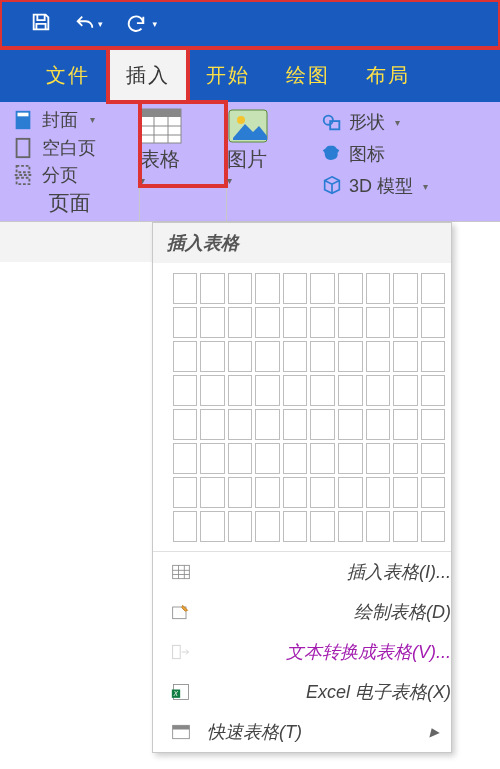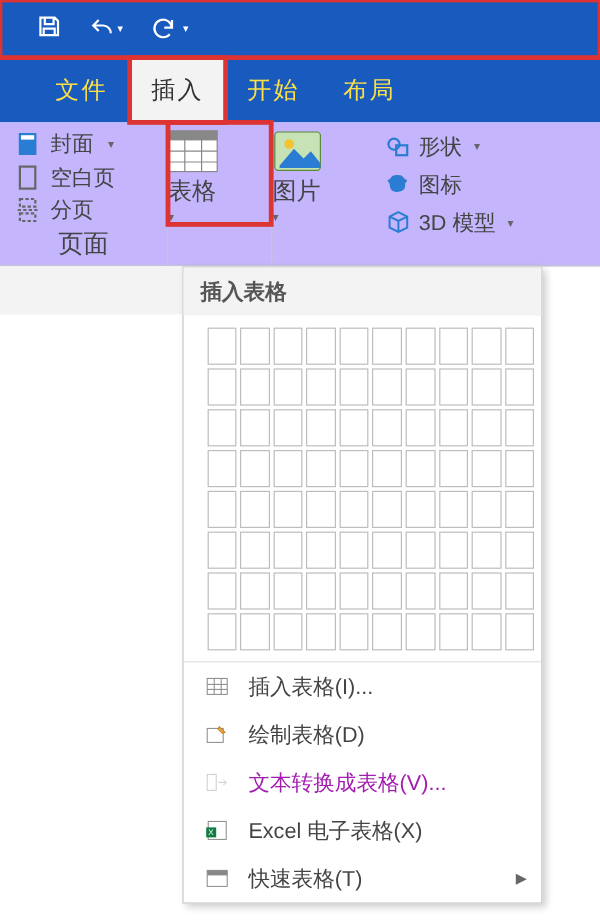--- a/index.html
+++ b/index.html
@@ -24,27 +24,27 @@
     .rg-label    { text-align: center; font-size: 21px; color: #444; margin-top: auto; padding-bottom: 4px; }
 
     .big-btn     { width: 86px; display: flex; flex-direction: column; justify-content: center; gap: 2px; font-size: 20px; color: #444; padding-top: 6px; }
     .big-btn.hl  { outline: 4px solid #d33; outline-offset: -2px; }
     .big-btn .chev { font-size: 10px; color: #666; }
 
     .rg-illus    { width: 170px; display: flex; flex-direction: column; padding-top: 4px; }
     .illus-row   { display: flex; align-items: center; height: 32px; gap: 6px; font-size: 18px; color: #444; }
     .illus-row svg { width: 22px; height: 22px; }
 
-    .panel       { position: absolute; left: 152px; top: 222px; width: 300px; background: #fff; border: 1px solid #c8c8c8; box-shadow: 3px 3px 6px rgba(0,0,0,.2); }
+    .panel       { position: absolute; left: 152px; top: 222px; width: 300px; background: #fff; border: 1px solid #c8c8c8; box-shadow: 3px 3px 6px rgba(0,0,0,.2); font-style: italic; }
     .panel-hd    { background: #f3f3f3; font-size: 18px; color: #555; padding: 8px 14px; font-weight: bold; }
     .grid        { padding: 8px 4px 4px 18px; }
     .grid-row    { display: flex; }
     .cell        { width: 31px; height: 31px; border: 1px solid #bdbdbd; margin: 1.5px; }
     .panel-sep   { height: 1px; background: #e0e0e0; margin-top: 4px; }
-    .menu-item   { display: flex; align-items: center; height: 40px; padding-left: 18px; gap: 16px; font-size: 18px; color: #444; }
+    .menu-item   { display: flex; align-items: center; height: 40px; padding-left: 18px; gap: 16px; font-size: 18px; color: #444; justify-content: space-between; }
     .menu-item.dis{ color: #a21caf; }
     .menu-item svg{ width: 20px; height: 20px; flex-shrink: 0; }
     .menu-item .chev-r { margin-left: auto; margin-right: 12px; font-size: 12px; color: #666; }
 
     .doc-bg { position: absolute; left: 0; top: 222px; width: 152px; height: 547px; background:#fff; }
     .doc-bg::before{ content:""; position:absolute; left:0; top:0; width:152px; height:40px; background:#f3f3f3;}
   </style>
 </head>
 <body>
 
@@ -65,20 +65,21 @@
         <path fill="none" stroke="#fff" stroke-width="2" d="M20 11a8 8 0 1 0-2 6 M20 4v7h-7"></path>
       </svg>
     <span class="chev-dn">▾</span>
   </span>
 </div>
 
 <div class="tabs">
   <div class="tab">文件</div>
   <div class="tab active">插入</div>
   <div class="tab">开始</div>
+  <div class="tab">绘图</div>
   <div class="tab">布局</div>
 </div>
 
 <div class="ribbon">
   <div class="rgroup rg-pages">
     <div class="rg-item">
       <svg viewBox="0 0 24 24">
           <rect x="4" y="2" width="16" height="20" fill="#2b7cd3"></rect>
           <rect x="6" y="4" width="12" height="4" fill="#fff"></rect>
         </svg>

